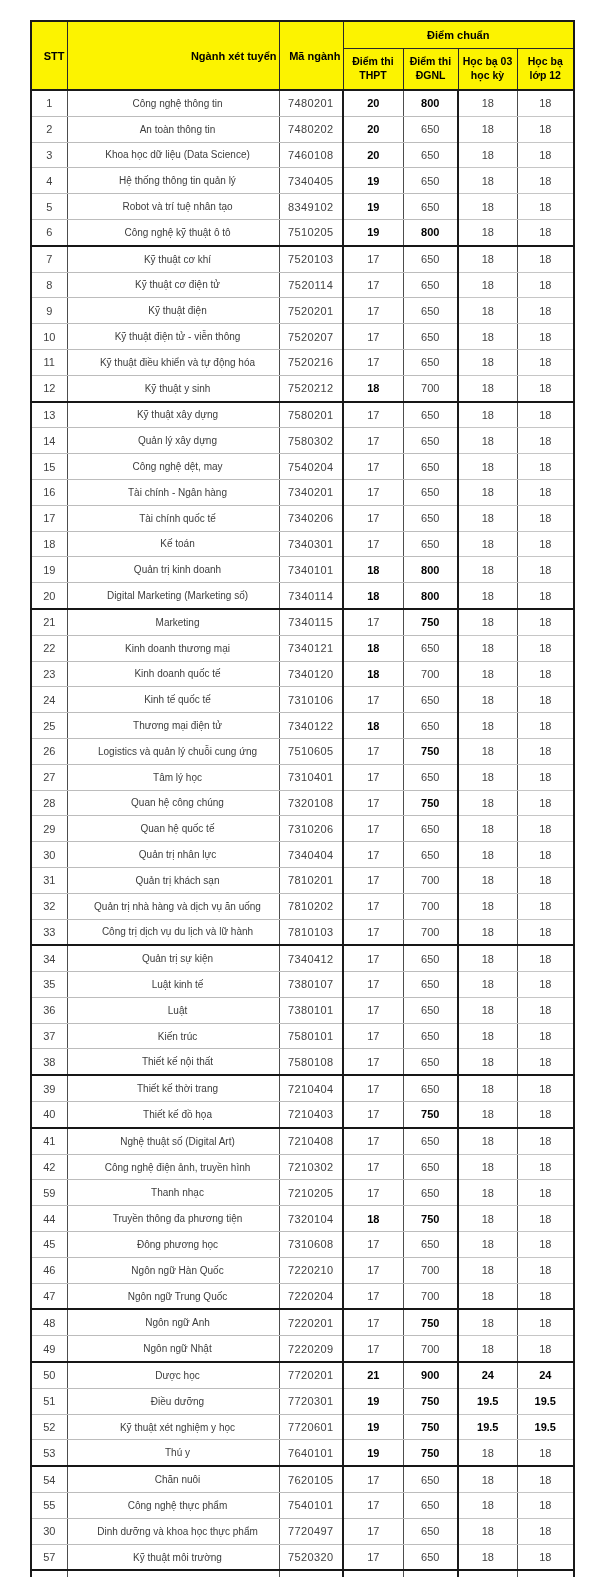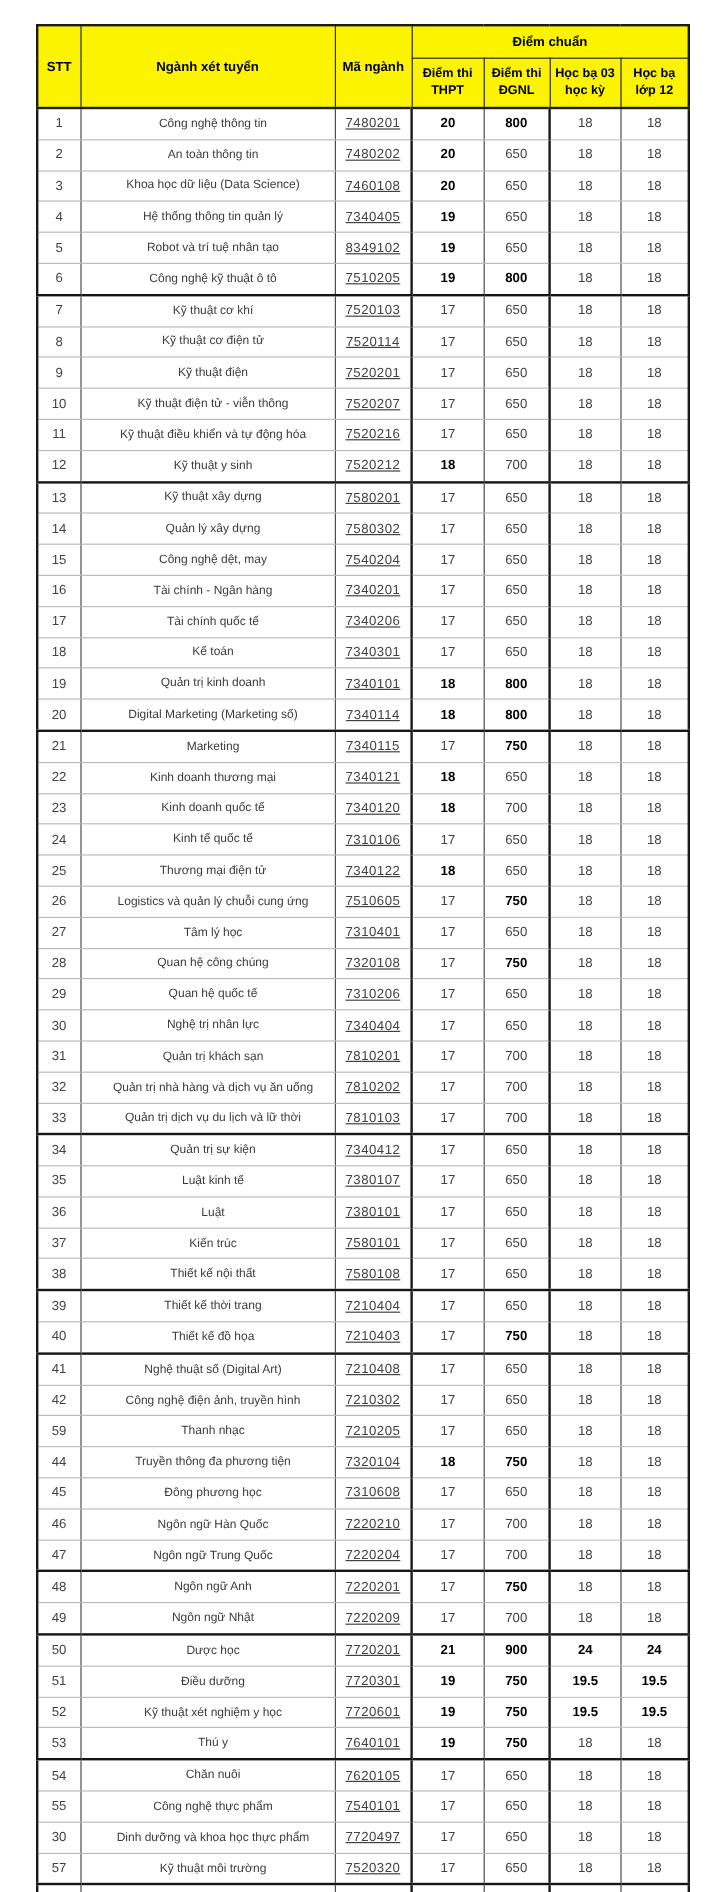--- a/index.html
+++ b/index.html
@@ -29,21 +29,21 @@
     background: #fcf300;
     color: #000000;
     font-weight: bold;
     text-align: center;
     vertical-align: middle;
     border: 1px solid #2a2a2a;
     padding: 0 2px;
   }
   thead tr.head-top th { height: 26px; font-size: 11px; }
   thead tr.head-sub th { height: 40px; font-size: 10.5px; line-height: 1.3; }
-  thead th.h-stt, thead th.h-nganh, thead th.h-ma { font-size: 11px; }
+  thead th.h-stt, thead th.h-nganh, thead th.h-ma { font-size: 11px; text-align: right; }
   thead { border-bottom: 2px solid #1a1a1a; }
   
   tbody td {
     height: 24.8px;
     font-size: 11px;
     color: #424242;
     text-align: center;
     vertical-align: middle;
     padding: 0;
     border-right: 1px solid #4d4d4d;
@@ -51,21 +51,21 @@
     border-bottom: 1px solid #bcbcbc;
     white-space: nowrap;
     overflow: hidden;
   }
   tbody td.nganh {
     text-align: center;
     padding-left: 9px;
     font-size: 10px;
     color: #3c3c3c;
   }
-  tbody td.ma { letter-spacing: 0.4px; text-decoration: underline; }
+  tbody td.ma { letter-spacing: 0.4px; }
   tbody td:nth-child(4), tbody td:nth-child(6) { border-left: 2px solid #1a1a1a; }
   tbody td:nth-child(6), tbody td:nth-child(7) { border-bottom-color: #c6c6c6; }
   tbody td.b { font-weight: bold; color: #000000; }
   tbody tr.group-end td { border-bottom: 2px solid #161616; }
 </style>
 </head>
 <body>
 
 <div class="page">
   <table class="score-table">
@@ -349,21 +349,21 @@
           <td>29</td>
           <td class="nganh">Quan hệ quốc tế</td>
           <td class="ma">7310206</td>
           <td>17</td>
           <td>650</td>
           <td>18</td>
           <td>18</td>
         </tr>
         <tr>
           <td>30</td>
-          <td class="nganh">Nghệ trị nhân lực</td>
+          <td class="nganh">Quản trị nhân lực</td>
           <td class="ma">7340404</td>
           <td>17</td>
           <td>650</td>
           <td>18</td>
           <td>18</td>
         </tr>
         <tr>
           <td>31</td>
           <td class="nganh">Quản trị khách sạn</td>
           <td class="ma">7810201</td>
@@ -376,21 +376,21 @@
           <td>32</td>
           <td class="nganh">Quản trị nhà hàng và dịch vụ ăn uống</td>
           <td class="ma">7810202</td>
           <td>17</td>
           <td>700</td>
           <td>18</td>
           <td>18</td>
         </tr>
         <tr class="group-end">
           <td>33</td>
-          <td class="nganh">Quản trị dịch vụ du lịch và lữ thời</td>
+          <td class="nganh">Công trị dịch vụ du lịch và lữ hành</td>
           <td class="ma">7810103</td>
           <td>17</td>
           <td>700</td>
           <td>18</td>
           <td>18</td>
         </tr>
         <tr>
           <td>34</td>
           <td class="nganh">Quản trị sự kiện</td>
           <td class="ma">7340412</td>

